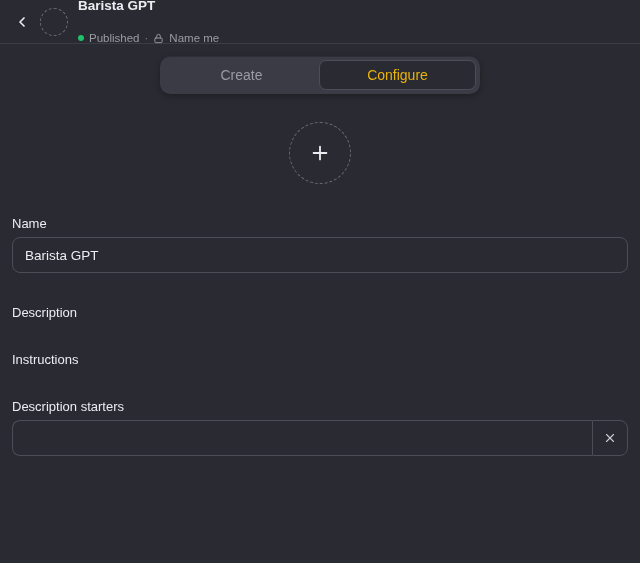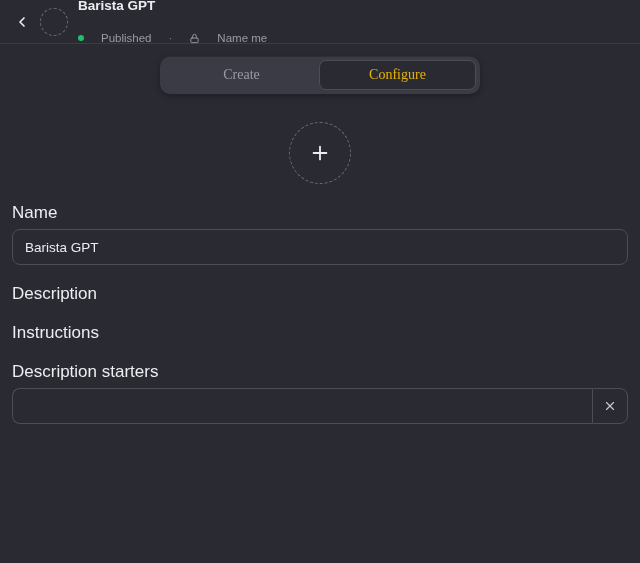--- a/index.html
+++ b/index.html
@@ -41,21 +41,21 @@
     line-height: 1.15;
   }
   .title {
     font-size: 13.5px;
     font-weight: 600;
     color: #ececf1;
   }
   .meta {
     display: flex;
     align-items: center;
-    gap: 17px;
+    gap: 5px;
     font-size: 11.5px;
     color: #9a9ba3;
     margin-top: 18px;
   }
   .dot-green {
     width: 6px;
     height: 6px;
     background: #1fc16b;
     border-radius: 50%;
     display: inline-block;
@@ -69,21 +69,20 @@
   }
   .tabbar {
     width: 320px;
     height: 38px;
     background: #3a3b44;
     border-radius: 10px;
     display: flex;
     padding: 4px;
     gap: 0;
     box-shadow: 0 1px 0 rgba(0,0,0,0.2) inset, 0 2px 6px rgba(0,0,0,0.3);
-    font-family: Liberation Serif, serif;
   }
   .tab {
     flex: 1;
     display: flex;
     align-items: center;
     justify-content: center;
     font-size: 14px;
     color: #9a9ba3;
     border-radius: 7px;
     cursor: pointer;
@@ -108,23 +107,23 @@
     display: flex;
     align-items: center;
     justify-content: center;
     cursor: pointer;
     color: #ececf1;
   }
   .form {
     padding: 0 12px;
   }
   .field-label {
-    font-size: 17px;
-    color: #ececf1;
-    margin-top: 19px;
+    font-size: 13px;
+    color: #ececf1;
+    margin-top: 32px;
     margin-bottom: 6px;
     font-weight: 500;
   }
   .input, .textarea {
     width: 100%;
     background: #2a2b32;
     border: 1px solid #4c4d57;
     border-radius: 8px;
     color: #ececf1;
     font-size: 13.5px;

